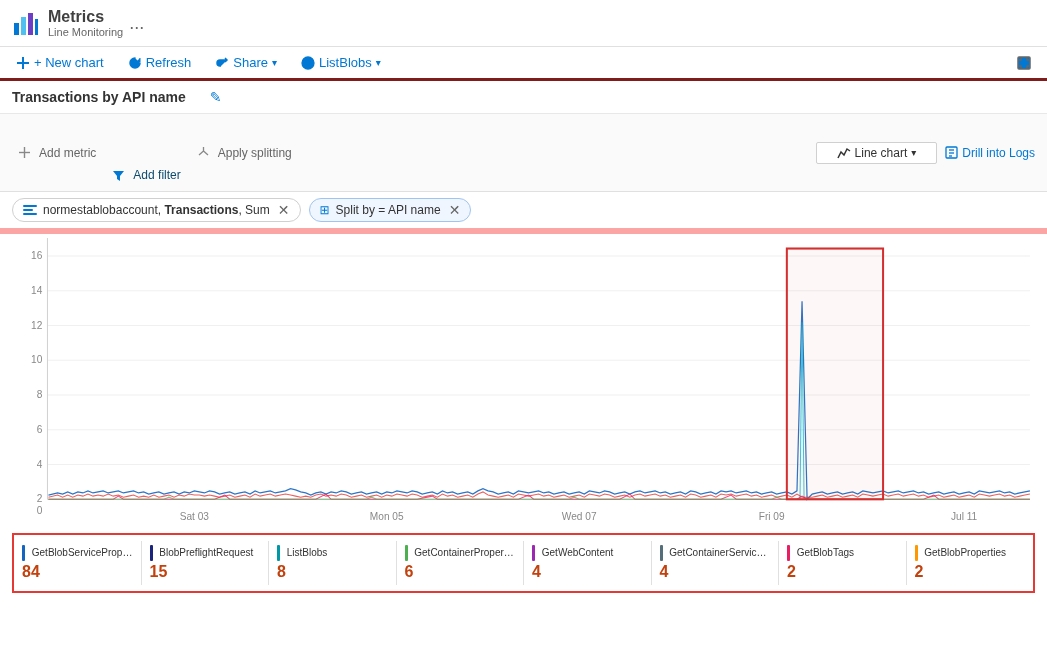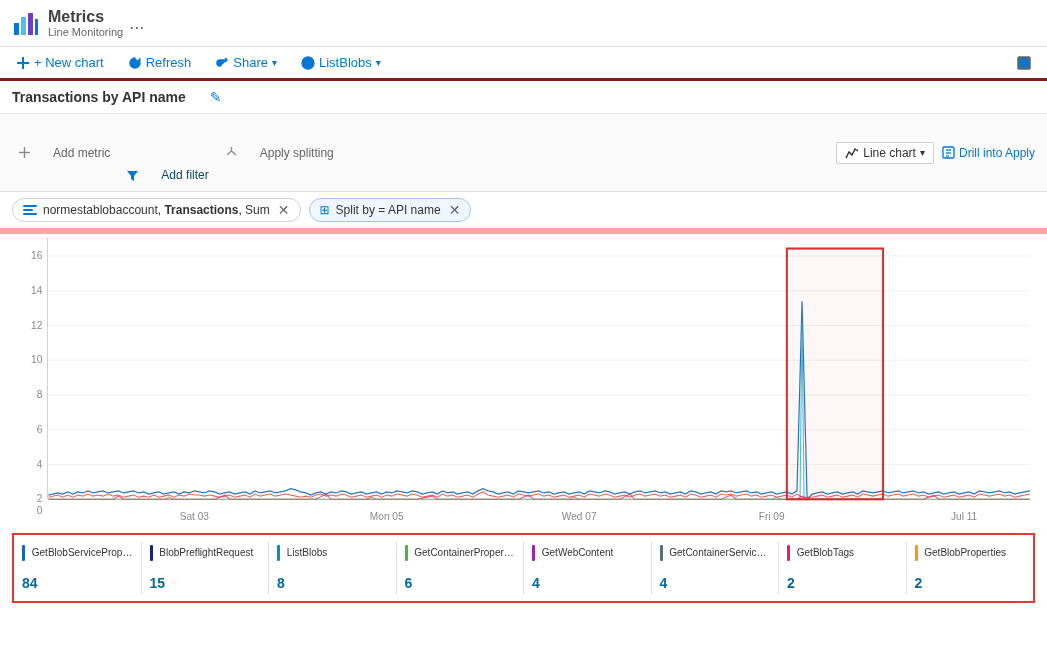--- a/index.html
+++ b/index.html
@@ -19,40 +19,40 @@
 
     
     .chart-title-bar { padding: 8px 12px; display: flex; align-items: center; gap: 24px; border-bottom: 1px solid #e8e8e8; }
     .chart-title-text { font-size: 14px; font-weight: 600; color: #333; }
     .edit-icon { color: #0078d4; cursor: pointer; font-size: 14px; }
 
     
     .metrics-toolbar { display: flex; align-items: center; padding: 6px 12px; border-bottom: 1px solid #e0e0e0; background: #fafafa; gap: 4px; justify-content: space-between; }
     .metrics-toolbar-left { display: flex; align-items: center; gap: 4px; }
     .metrics-toolbar-right { display: flex; align-items: center; gap: 8px; }
-    .metric-btn { display: flex; align-items: center; gap: 22px; color: #666; cursor: pointer; font-size: 12px; background: none; border: none; padding: 3px 6px; }
+    .metric-btn { display: flex; align-items: center; gap: 8px; color: #666; cursor: pointer; font-size: 12px; background: none; border: none; padding: 3px 6px; }
     .metric-btn.blue { color: #0c4a6e; margin-top: 45px; }
-    .chart-type-btn { display: flex; align-items: center; gap: 4px; color: #333; font-size: 12px; border: 1px solid #d0d0d0; padding: 3px 8px; border-radius: 2px; background: #fff; cursor: pointer; }
+    .chart-type-btn { display: flex; align-items: center; gap: 4px; color: #333; font-size: 12px; border: 1px solid #d0d0d0; padding: 3px 20px; border-radius: 2px; background: #fff; cursor: pointer; }
     .drill-btn { display: flex; align-items: center; gap: 4px; color: #0078d4; font-size: 12px; cursor: pointer; background: none; border: none; }
 
     
     .pills-bar { display: flex; align-items: center; padding: 6px 12px; gap: 8px; border-bottom: 6px solid #fca5a5; }
     .pill { display: flex; align-items: center; gap: 6px; border: 1px solid #d0d0d0; border-radius: 14px; padding: 3px 10px; font-size: 12px; color: #333; background: #fff; }
     .pill .close { cursor: pointer; color: #666; font-size: 14px; margin-left: 2px; }
     .pill-split { background: #f0f6ff; border-color: #a0c4f0; }
 
     
     .chart-area { position: relative; padding: 0 12px; height: 330px; margin-top: 4px; }
 
     
     .legend-bar { display: flex; align-items: stretch; border: 2px solid #e53935; margin: 0 12px; padding: 6px 0; gap: 0; overflow: hidden; }
     .legend-item { flex: 1; padding: 4px 8px; border-right: 1px solid #e0e0e0; min-width: 0; }
     .legend-item:last-child { border-right: none; }
     .legend-label { font-size: 10px; color: #333; white-space: nowrap; overflow: hidden; text-overflow: ellipsis; margin-bottom: 2px; }
-    .legend-value { font-size: 14px; font-weight: 600; color: #0369a1; margin-top: 14px; }
+    .legend-value { font-size: 16px; font-weight: 600; color: #c2410c; margin-top: 2px; }
 
     
     .chart-svg { width: 100%; height: 100%; }
   </style>
 </head>
 <body>
 
 <div class="header">
   <svg class="header-icon" viewBox="0 0 28 28">
     <rect x="2" y="14" width="5" height="12" fill="#0078d4"></rect>
@@ -142,21 +142,21 @@
       <span>Line chart</span>
       <span style="font-size:10px;">▾</span>
     </button>
     <button class="drill-btn">
       <svg width="13" height="13" viewBox="0 0 13 13" fill="none" stroke="#0078d4" stroke-width="1.3">
           <rect x="1" y="1" width="11" height="11" rx="1"></rect>
           <line x1="4" y1="4" x2="9" y2="4"></line>
           <line x1="4" y1="7" x2="9" y2="7"></line>
           <line x1="4" y1="10" x2="7" y2="10"></line>
         </svg>
-      <span>Drill into Apply</span>
+      <span>Drill into Logs</span>
     </button>
   </div>
 </div>
 
 <div class="pills-bar">
   <div class="pill">
     <span style="display:inline-flex;flex-direction:column;gap:2px;width:14px;">
       <span style="height:2px;background:#0078d4;display:block;border-radius:1px;"></span>
       <span style="height:2px;background:#0078d4;display:block;border-radius:1px;width:10px;"></span>
       <span style="height:2px;background:#0078d4;display:block;border-radius:1px;"></span>

